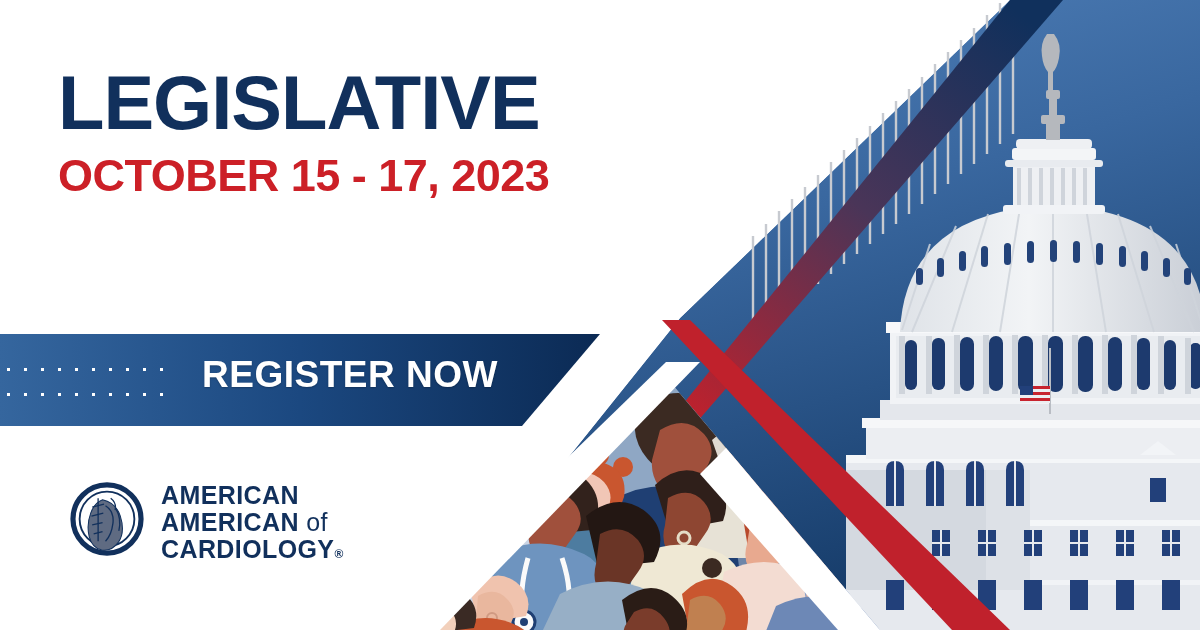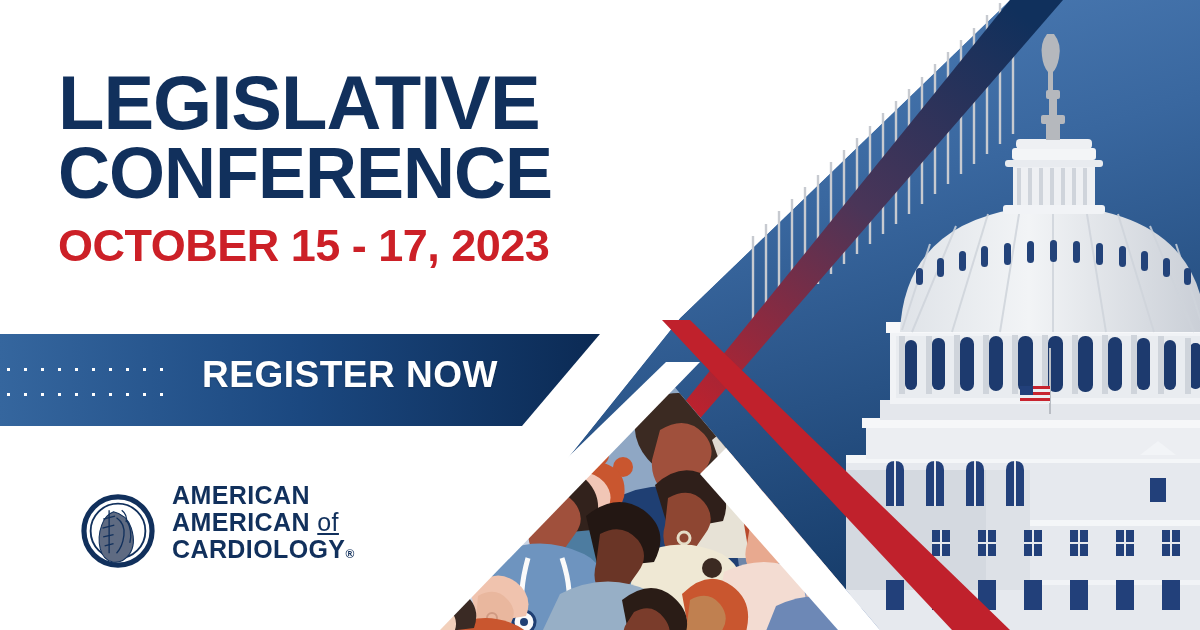--- a/index.html
+++ b/index.html
@@ -26,27 +26,27 @@
   
   .banner{position:absolute;left:0;top:334px;width:620px;height:92px;}
   .banner svg{display:block;}
   .banner-label{
     position:absolute;left:202px;top:354px;
     font-size:37px;font-weight:bold;color:#ffffff;letter-spacing:0.5px;
     text-shadow:0 1px 2px rgba(0,0,0,.25);white-space:nowrap;
   }
 
   
-  .logo{position:absolute;left:81px;top:482px;display:flex;align-items:flex-end;gap:17px;}
+  .logo{position:absolute;left:70px;top:482px;display:flex;align-items:flex-start;gap:17px;}
   .logo-mark{width:74px;height:74px;flex:0 0 auto;}
   .logo-text{
     color:#11305c;font-weight:bold;font-size:25px;line-height:27px;
     letter-spacing:0.4px;white-space:nowrap;
   }
-  .logo-text .of{font-weight:normal;text-transform:none;text-decoration:underline;}
+  .logo-text .of{font-weight:normal;text-transform:none;}
   .logo-text .reg{font-size:12px;vertical-align:baseline;}
 </style>
 </head>
 <body>
 
 <div id="stage">
 
   <div class="hero">
     <svg viewBox="0 0 1200 630" xmlns="http://www.w3.org/2000/svg">
       <defs>
@@ -379,21 +379,20 @@
         </g>
       </g>
 
       <polygon points="666,362 700,362 440,630 390,630" fill="#ffffff"></polygon>
       <polygon points="880,630 838,630 700,474 726,448" fill="#ffffff"></polygon>
     </svg>
   </div>
 
   <div class="headline">
     <div class="hl-line l1">LEGISLATIVE</div>
-    <div class="hl-line l2">CONFERENCE</div>
     <div class="dates">OCTOBER 15 - 17, 2023</div>
   </div>
 
   <div class="banner">
     <svg width="620" height="92" viewBox="0 0 620 92" xmlns="http://www.w3.org/2000/svg">
       <defs>
         <linearGradient id="bg2" x1="0" y1="0" x2="1" y2="0">
           <stop offset="0%" stop-color="#35669e"></stop>
           <stop offset="50%" stop-color="#1b4880"></stop>
           <stop offset="100%" stop-color="#0b2a54"></stop>

